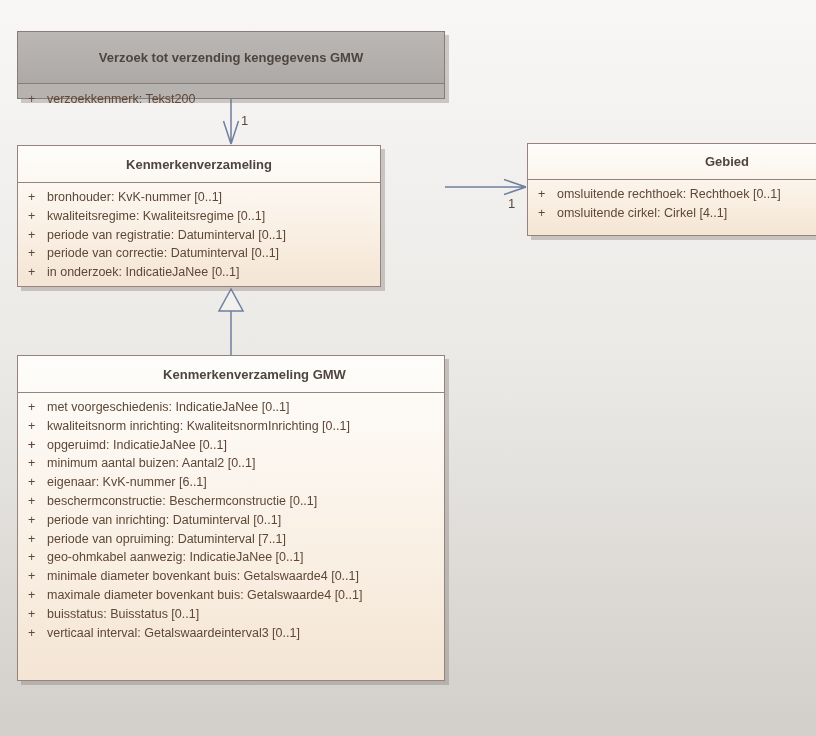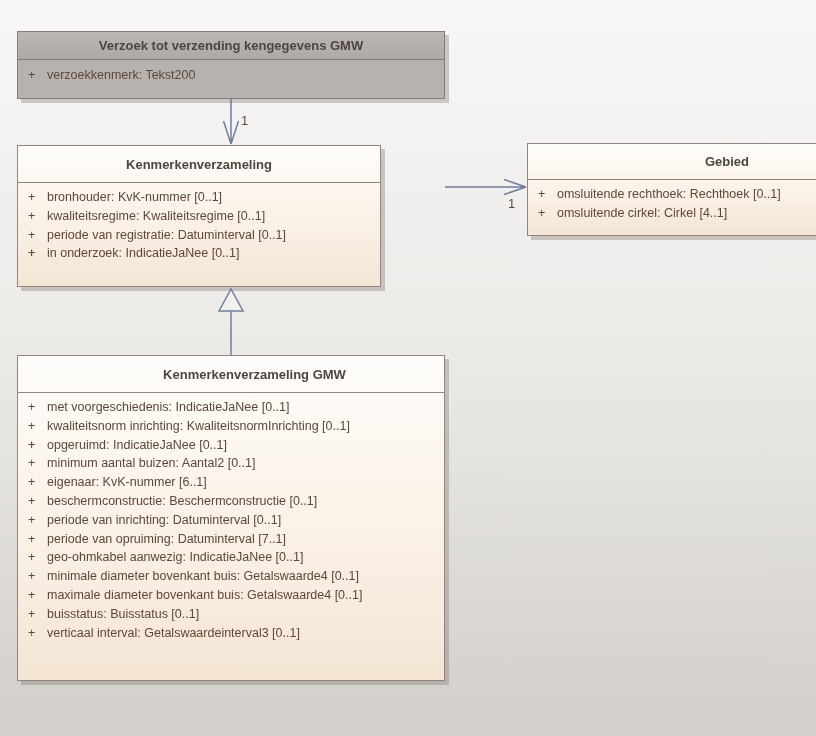--- a/index.html
+++ b/index.html
@@ -30,21 +30,21 @@
     font-size:12.5px; line-height:18.8px; white-space:nowrap;
   }
   .attr .vis { position:absolute; left:10px; }
 
   
   .gray { background:#b5b2af; border-color:#897b76; }
   .gray .hdr { background:linear-gradient(180deg,#bab7b4,#acа9a6); background:linear-gradient(180deg,#bab7b4,#aca9a6); border-bottom-color:#897b76; }
 
   
   #cls-verzoek { left:17px; top:31px;  width:428px; height:68px; }
-  #cls-verzoek .hdr { height:28px; }
+  #cls-verzoek .hdr { height:52px; }
   #cls-verzoek .attrs { padding-top:6px; }
   #cls-kenmerk { left:17px; top:145px; width:364px; height:142px; }
   #cls-kenmerk .hdr { height:37px; }
   #cls-gebied  { left:527px; top:143px; width:400px; height:93px; }
   #cls-gebied .hdr { height:36px; }
   #cls-gebied .attr { line-height:19px; }
   #cls-gmw     { left:17px; top:355px; width:428px; height:326px; }
   #cls-gmw .hdr { height:37px;padding-left:47px; }
 
   .overlay { position:absolute; left:0; top:0; pointer-events:none; }
@@ -92,20 +92,21 @@
           <span>kwaliteitsregime: Kwaliteitsregime [0..1]</span>
         </div>
 
         <div class="attr">
           <span class="vis">+</span>
           <span>periode van registratie: Datuminterval [0..1]</span>
         </div>
 
         <div class="attr">
           <span class="vis">+</span>
+          <span>periode van correctie: Datuminterval [0..1]</span>
         </div>
 
         <div class="attr">
           <span class="vis">+</span>
           <span>in onderzoek: IndicatieJaNee [0..1]</span>
         </div>
       </div>
   </div>
 
   <div class="uml-class" id="cls-gebied">

